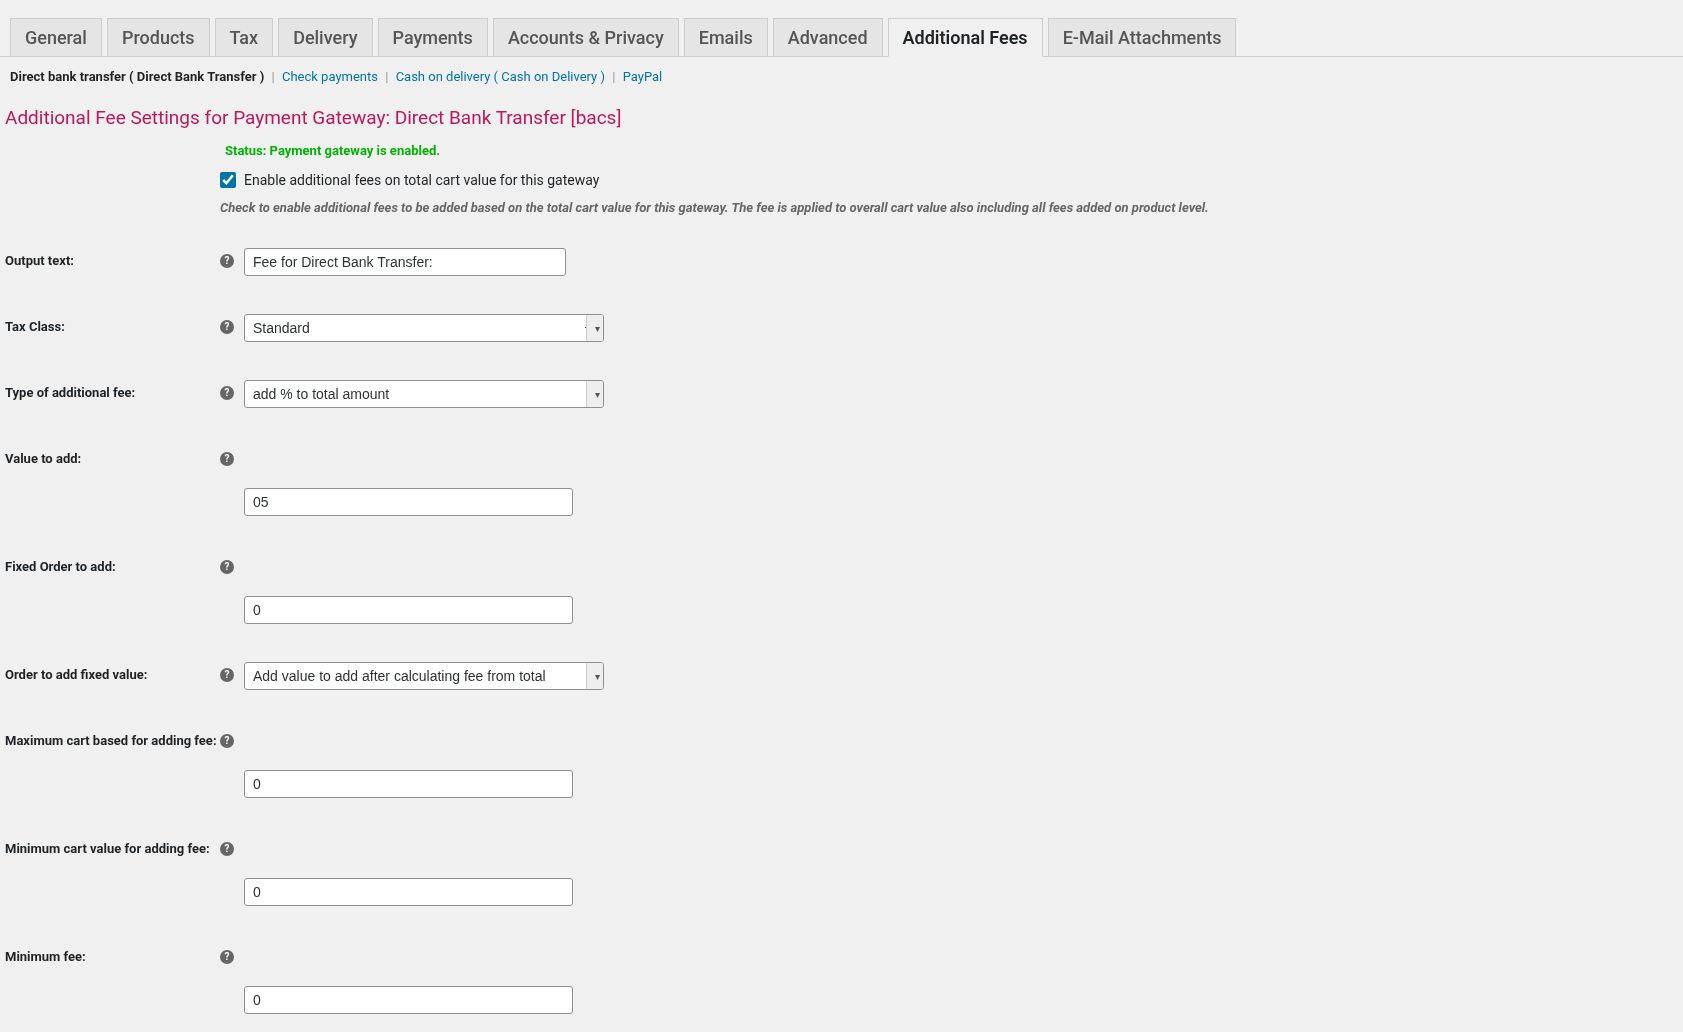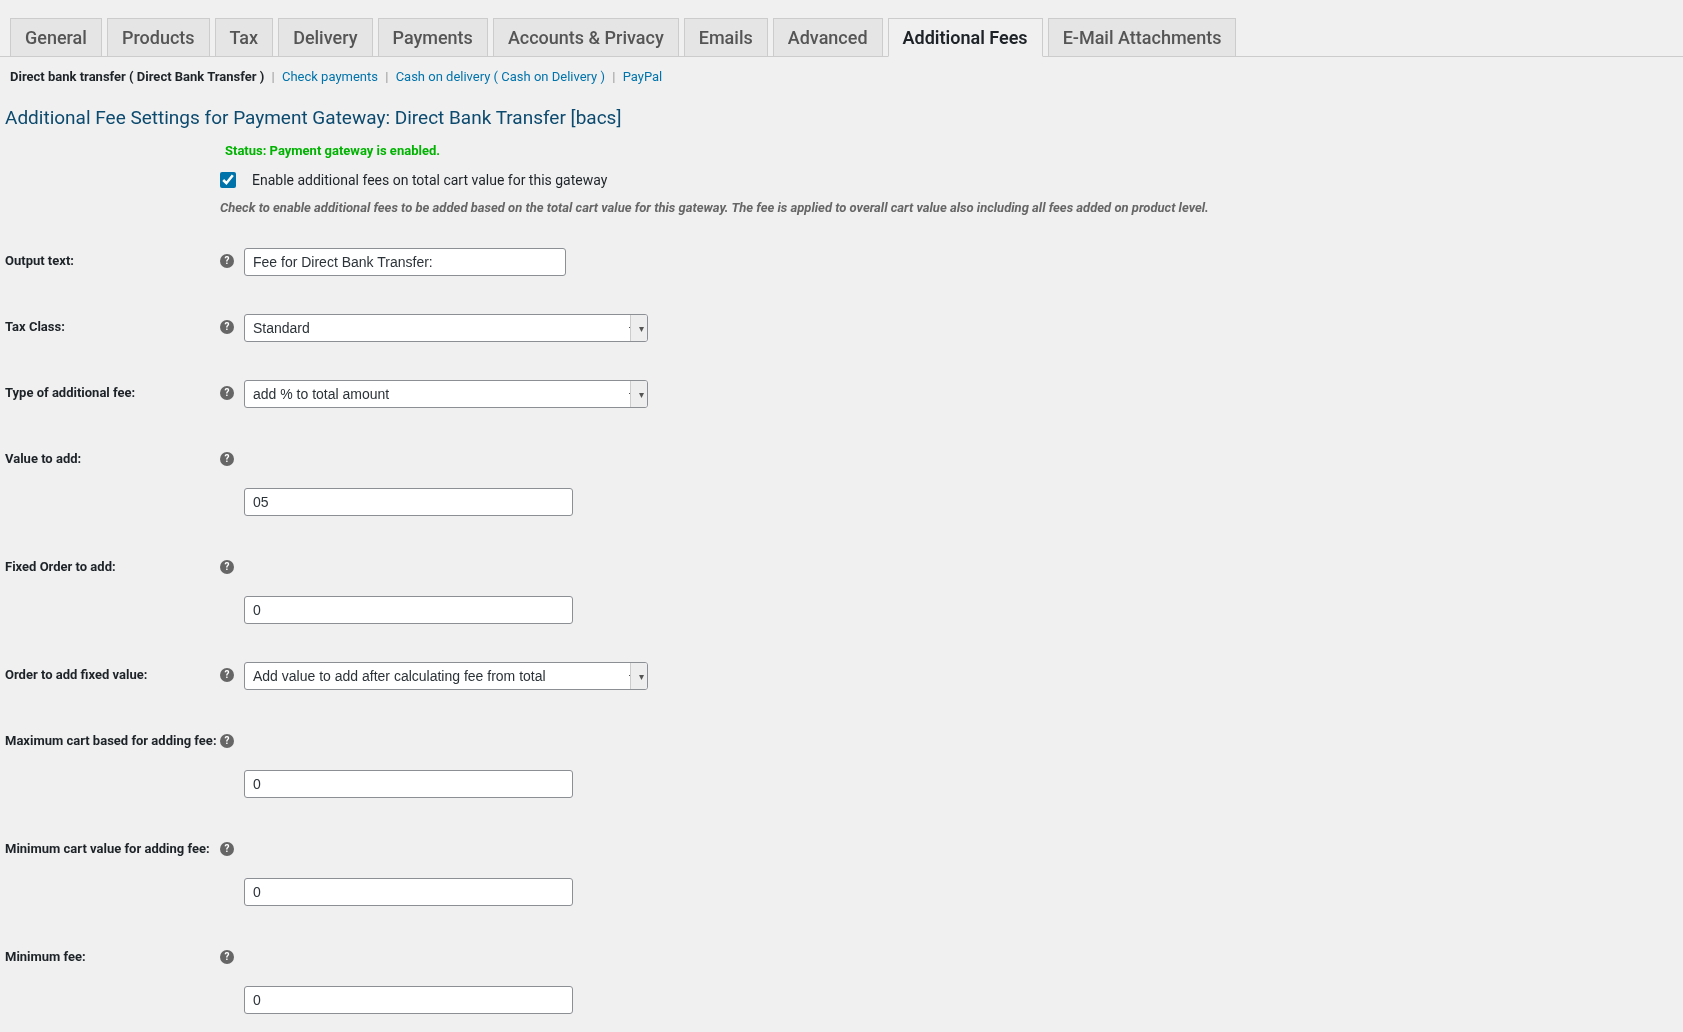--- a/index.html
+++ b/index.html
@@ -57,21 +57,21 @@
       text-decoration: none;
     }
     .sub-nav .sep {
       color: #999;
       padding: 0 4px;
     }
     h2.section-title {
       font-size: 19px;
       font-weight: 400;
       padding: 10px 10px 14px 5px;
-      color: #0c4a6e;
+      color: #be185d;
     }
     .status-line {
       color: #00b300;
       font-weight: 700;
       font-size: 13px;
       margin-left: 225px;
       padding-bottom: 14px;
     }
     .form-row {
       display: flex;
@@ -101,21 +101,21 @@
       line-height: 14px;
       margin-top: 6px;
       margin-right: 10px;
       cursor: help;
       font-weight: bold;
       flex-shrink: 0;
     }
     .checkbox-row {
       display: flex;
       align-items: center;
-      gap: 16px;
+      gap: 8px;
       margin-bottom: 10px;
     }
     .checkbox-row input[type="checkbox"] {
       width: 16px;
       height: 16px;
       accent-color: #0073aa;
     }
     .checkbox-row label {
       font-size: 14px;
       color: #1d2327;
@@ -133,21 +133,21 @@
       padding: 5px 8px;
       font-size: 14px;
       background: #fff;
       color: #2c3338;
       min-height: 28px;
     }
     input[type="text"] {
       width: 322px;
     }
     select {
-      width: 404px;
+      width: 360px;
       background: #fff;
       appearance: none;
       -webkit-appearance: none;
       padding-right: 28px;
       background-image: linear-gradient(45deg, transparent 50%, #555 50%), linear-gradient(135deg, #555 50%, transparent 50%);
       background-position: calc(100% - 14px) 12px, calc(100% - 10px) 12px;
       background-size: 4px 4px, 4px 4px;
       background-repeat: no-repeat;
       position: relative;
     }

